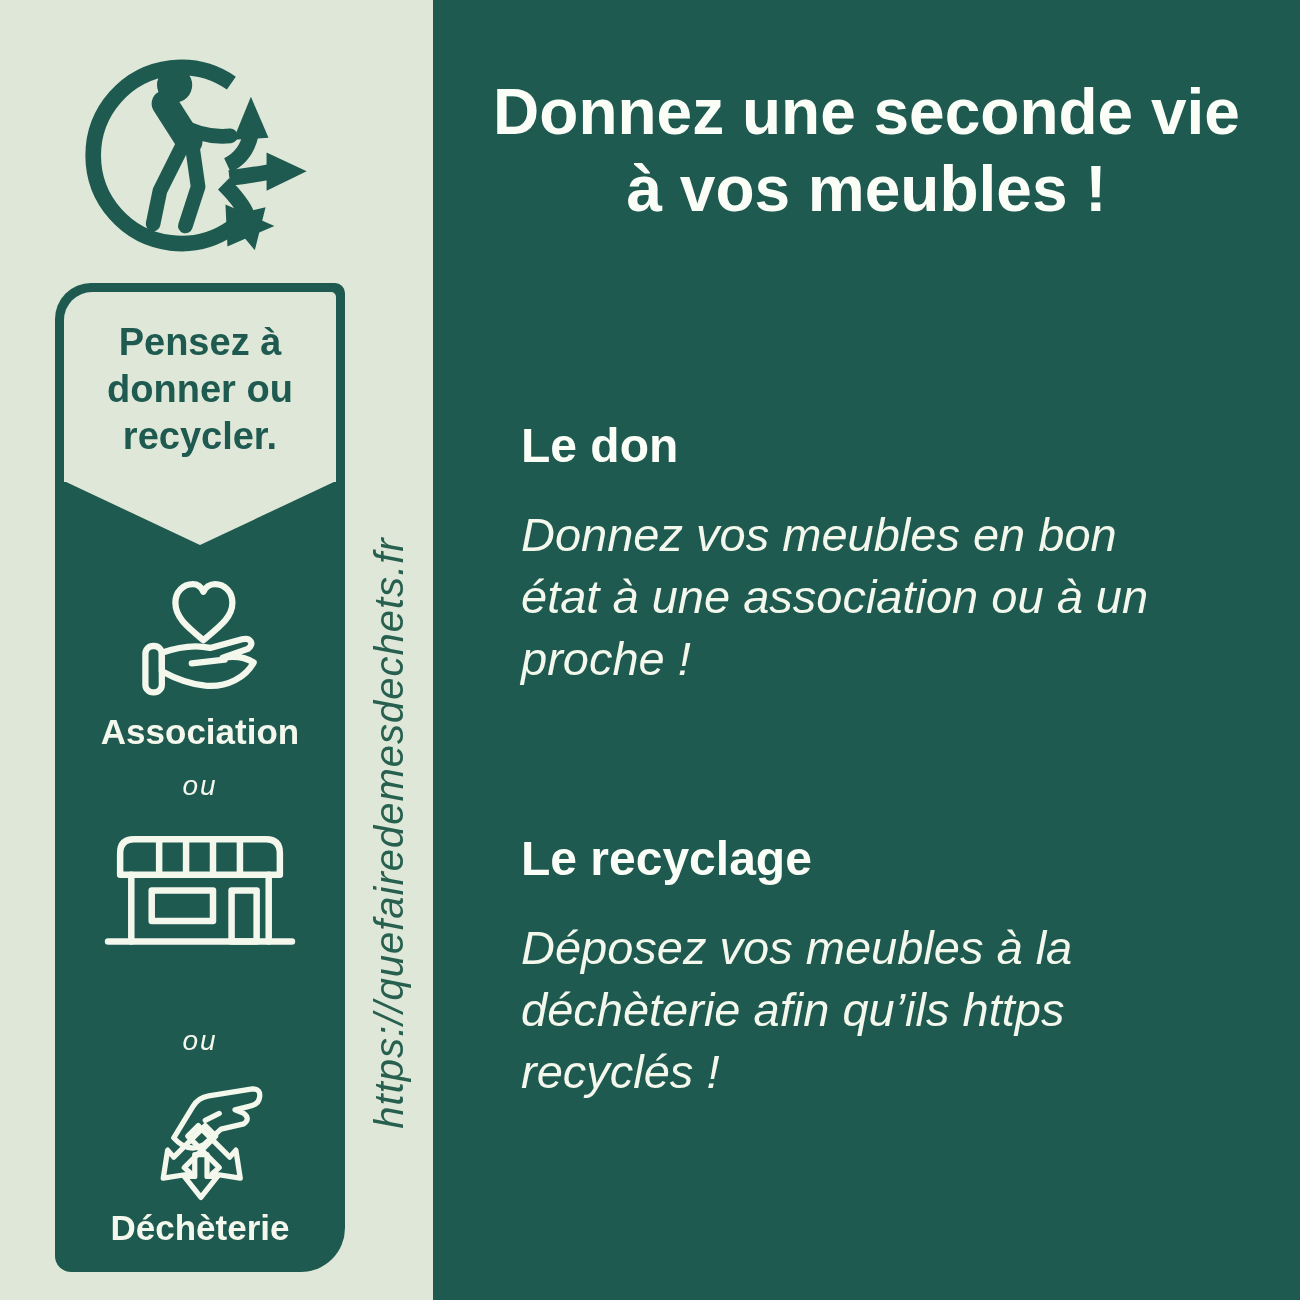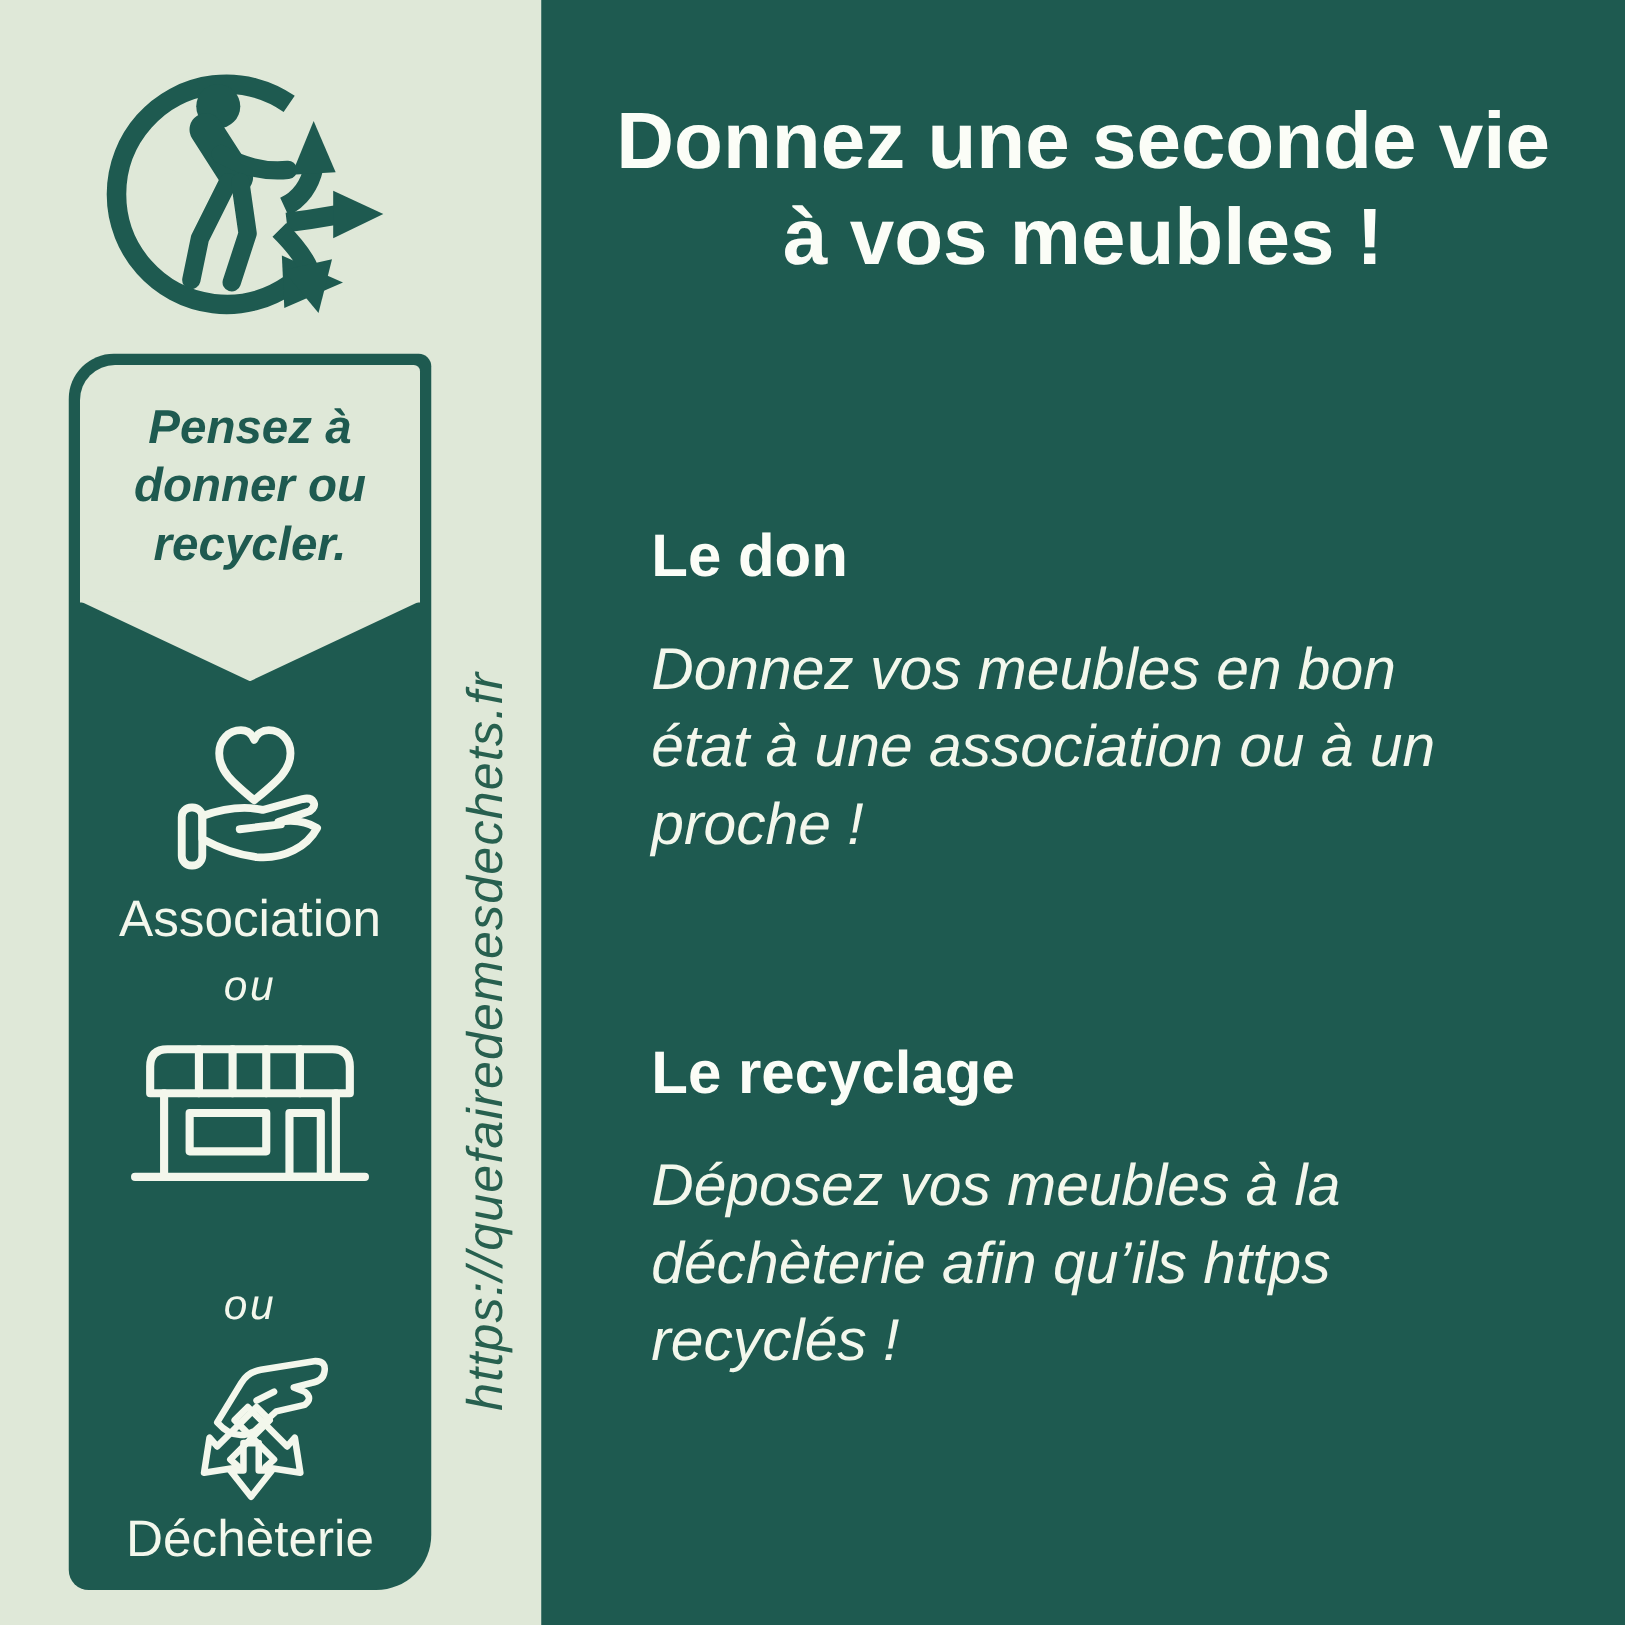--- a/index.html
+++ b/index.html
@@ -13,26 +13,26 @@
   .right-panel{left:433px;top:0;width:928px;height:1300px;background:#1e5a50;}
 
   
   .ribbon{left:55px;top:283px;width:290px;height:989px;background:#1e5a50;
           border-radius:36px 10px 44px 16px;overflow:hidden;}
   .ribbon-light{left:9px;top:9px;width:272px;height:190px;background:#dfe8d8;
           border-radius:28px 5px 0 0;}
   .ribbon-chevron{left:9px;top:198px;width:272px;height:64px;background:#dfe8d8;
           clip-path:polygon(0 0,100% 0,50% 100%);}
   .banner-text{left:0;top:36px;width:290px;text-align:center;color:#1e5a50;
-          font-weight:bold;font-size:38px;line-height:47px;font-style:italic;}
+          font-weight:bold;font-size:38px;line-height:47px;}
 
   .option-label{left:0;width:290px;text-align:center;color:#f3f7ec;
-          font-weight:normal;font-size:41px;}
+          font-weight:bold;font-size:35px;}
   .or-label{left:0;width:290px;text-align:center;color:#f3f7ec;
-          font-style:italic;font-size:34px;letter-spacing:2px;}
+          font-style:italic;font-size:28px;letter-spacing:2px;}
 
   .url-vertical{left:389px;top:833px;transform:translate(-50%,-50%) rotate(-90deg);
           white-space:nowrap;color:#27604f;font-style:italic;font-size:40px;
           letter-spacing:1px;}
 
   
   .main-title{left:0;top:74px;width:867px;text-align:center;color:#fbfdf7;
           font-weight:bold;font-size:64px;line-height:77px;}
   .section-heading{left:88px;color:#fbfdf7;font-weight:bold;font-size:48px;}
   .section-body{left:88px;color:#f3f7ec;font-style:italic;font-size:47px;

